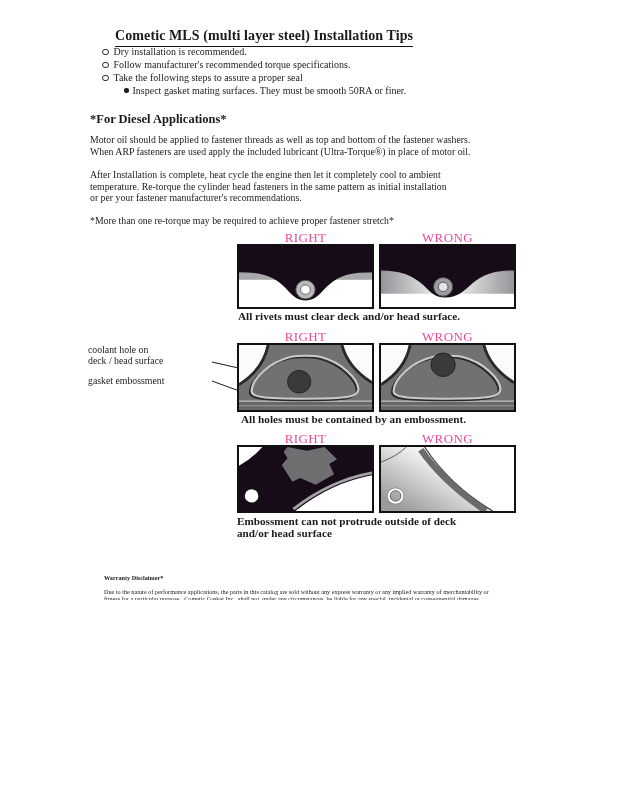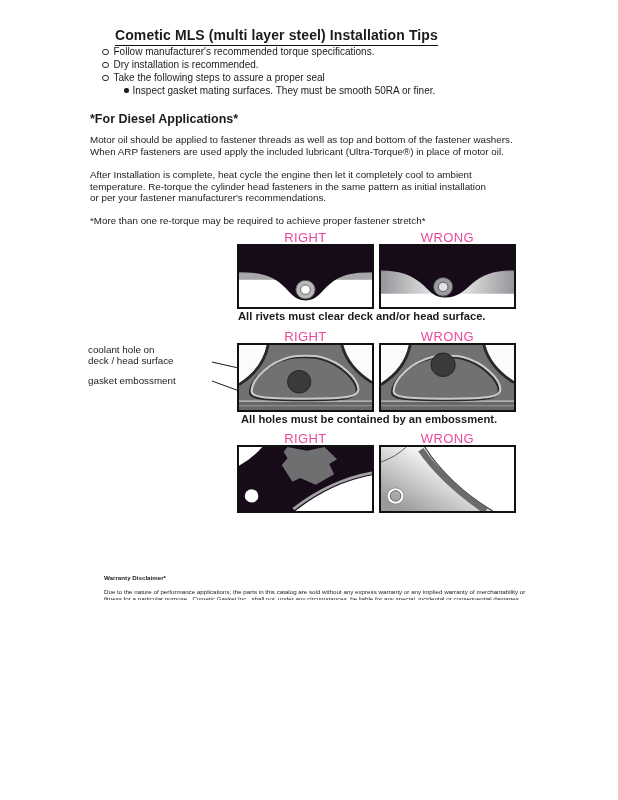--- a/index.html
+++ b/index.html
@@ -1,18 +1,18 @@
 <!DOCTYPE html>
 <html><head>
 <meta charset="utf-8">
 <style>
   html,body { margin:0; padding:0; background:#ffffff; }
   .page {
     position:relative; width:618px; height:600px; background:#ffffff;
-    font-family:Liberation Sans, sans-serif; color:#1b1b1d; overflow:hidden;
+    font-family:Liberation Serif, serif; color:#1b1b1d; overflow:hidden;
   }
   .abs { position:absolute; }
   .doc-title {
     font-size:14px; font-weight:bold; letter-spacing:0.1px;
     border-bottom:1.6px solid #111; padding-bottom:2px; display:inline-block;
   }
   .bullet-row { display:flex; align-items:flex-start; height:13px; font-size:10px; line-height:13px; }
   .bullet-row.sub { margin-left:22px; }
   .marker-open {
     width:4.5px; height:4.5px; border:1px solid #2b2b2d; border-radius:50%;
@@ -39,25 +39,25 @@
 
 <div class="page">
 
   <div class="abs" style="left:115px; top:26px;">
     <span class="doc-title">Cometic MLS (multi layer steel) Installation Tips</span>
   </div>
 
   <div class="abs" style="left:102px; top:45px;">
     <div class="bullet-row">
       <span class="marker-open"></span>
-      <span>Follow manufacturer's recommended torque specifications.</span>
+      <span>Dry installation is recommended.</span>
     </div>
     <div class="bullet-row">
       <span class="marker-open"></span>
-      <span>Dry installation is recommended.</span>
+      <span>Follow manufacturer's recommended torque specifications.</span>
     </div>
     <div class="bullet-row">
       <span class="marker-open"></span>
       <span>Take the following steps to assure a proper seal</span>
     </div>
     <div class="bullet-row sub">
       <span class="marker-filled"></span>
       <span>Inspect gasket mating surfaces.  They must be smooth 50RA or finer.</span>
     </div>
   </div>
@@ -173,20 +173,22 @@
       <rect width="137" height="68" fill="#ffffff"></rect>
       <path d="M0,0 L45,0 Q70,40 115,68 L0,68 Z" fill="url(#g3)"></path>
       <path d="M45,0 Q70,40 115,68" fill="none" stroke="#3a3a3c" stroke-width="1.2"></path>
       <path d="M41,3 Q65,38 108,68" fill="none" stroke="#6b6b6d" stroke-width="6.5"></path>
       <path d="M26,0 Q16,10 0,16" fill="none" stroke="#58585a" stroke-width="1"></path>
       <circle cx="15" cy="52" r="8.3" fill="none" stroke="#505052" stroke-width="0.8"></circle>
       <circle cx="15" cy="52" r="7" fill="none" stroke="#ffffff" stroke-width="2.6"></circle>
       <circle cx="15" cy="52" r="5.6" fill="none" stroke="#505052" stroke-width="0.8"></circle>
     </svg>
   </div>
+  <div class="abs caption" style="left:237px; top:516px;">Embossment can not protrude outside of deck
+and/or head surface</div>
 
   <div class="abs legal" style="left:104px; top:574px;">
     <div class="lh">Warranty Disclaimer*</div>
     <p>Due to the nature of performance applications, the parts in this catalog are sold without any express warranty or any implied warranty of merchantability or
 fitness for a particular purpose.  Cometic Gasket Inc., shall not, under any circumstances, be liable for any special, incidental or consequential damages,
 including, person, party or property, but not limited to, damage, or loss of property or equipment, loss of profits or revenue, cost of purchased or replacement
 goods, or claims of customers of the purchase, which may arise and/or result from sale, installation or use of these parts.  Installation of these parts could
 adversely affect the motor manufacturers warranty coverage.</p>
     <p>VENUE-The agreed upon venue, in the event of dispute whatsoever between the parties, whether instituted by either party, including, but not limited to,
 contract terms, payment terms, delivery, type, defects, sufficiency of product, shall be the Court of Common Pleas, Lake County, Ohio or the Painesville

